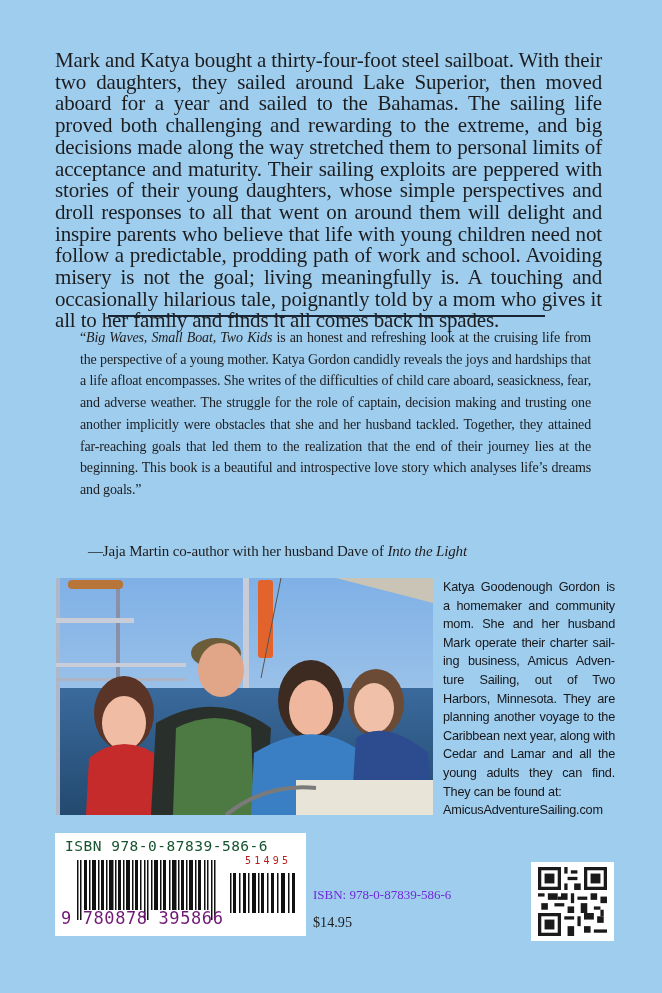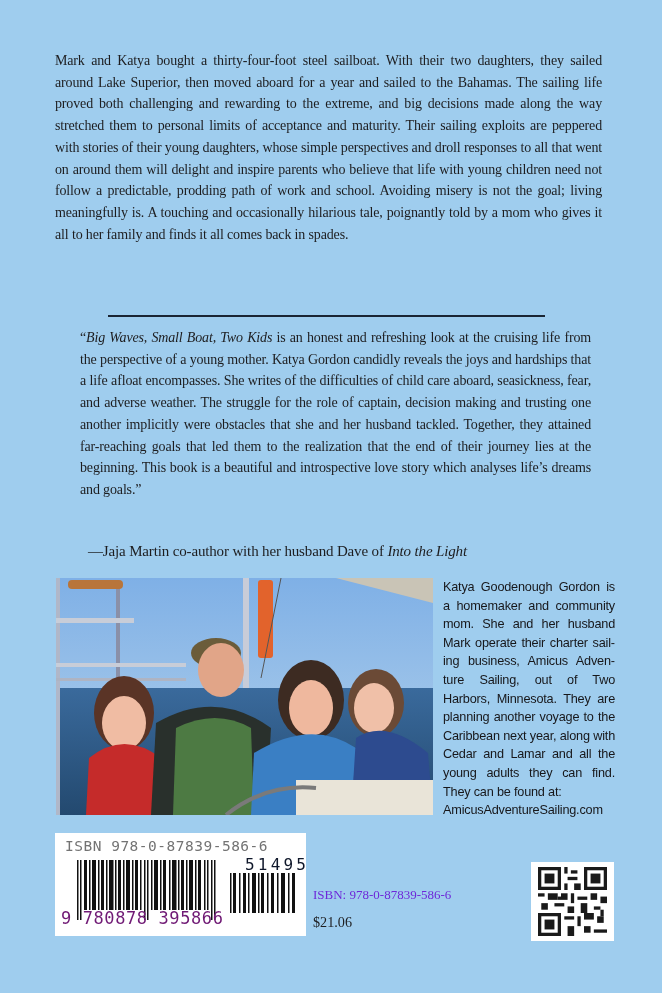--- a/index.html
+++ b/index.html
@@ -5,21 +5,21 @@
   html, body { margin: 0; padding: 0; }
   body {
     width: 662px; height: 993px; overflow: hidden;
     background: #9fcdee;
     position: relative;
     font-family: "Liberation Serif", "DejaVu Serif", serif;
     color: #1d1d1f;
   }
   .blurb {
     position: absolute; left: 55px; top: 50px; width: 547px;
-    font-size: 14px; line-height: 21.7px;
+    font-size: 21px; line-height: 21.7px;
     text-align: justify; text-align-last: left;
     hyphens: manual;
     letter-spacing: -0.15px;
   }
   .rule {
     position: absolute; left: 108px; top: 315px; width: 437px; height: 2px;
     background: #1a2533;
   }
   .quote {
     position: absolute; left: 80px; top: 327px; width: 511px;
@@ -47,27 +47,27 @@
     letter-spacing: -0.2px;
   }
   .bio .url { display: block; text-align: right; }
   .barcode-box {
     position: absolute; left: 55px; top: 833px; width: 251px; height: 103px;
     background: #ffffff;
   }
   .isbn-top {
     position: absolute; left: 10px; top: 5px;
     font-family: "DejaVu Sans Mono", "Liberation Mono", monospace;
-    font-size: 14.5px; letter-spacing: 0.5px; color: #737373;
+    font-size: 14.5px; letter-spacing: 0.5px; color: #14532d;
     white-space: nowrap;
   }
   .price-code {
     position: absolute; left: 190px; top: 22px;
     font-family: "DejaVu Sans Mono", "Liberation Mono", monospace;
-    font-size: 16px; letter-spacing: 3.2px; color: #0f172a;
+    font-size: 10px; letter-spacing: 3.2px; color: #b91c1c;
   }
   .bars-main { position: absolute; left: 22px; top: 27px; }
   .bars-addon { position: absolute; left: 175px; top: 40px; }
   .ean-digits {
     position: absolute; left: 6px; top: 75px;
     font-family: "DejaVu Sans Mono", "Liberation Mono", monospace;
     font-size: 17px; color: #701a75; white-space: pre; letter-spacing: 0.6px;
   }
   .isbn-text {
     position: absolute; left: 313px; top: 887px;
@@ -205,21 +205,21 @@
       <rect x="47" y="0" width="1.5" height="40"></rect>
         <rect x="51" y="0" width="4" height="40"></rect>
       <rect x="58" y="0" width="1.5" height="40"></rect>
         <rect x="62" y="0" width="3" height="40"></rect>
     </g>
   </svg>
   <div class="ean-digits">9 780878 395866</div>
 </div>
 
 <div class="isbn-text">ISBN: 978-0-87839-586-6</div>
-<div class="price">$21.06</div>
+<div class="price">$14.95</div>
 
 <div class="qr">
   <svg width="71" height="69" viewBox="0 0 21 21">
     <g fill="#1a1a1a">
       <rect x="0" y="0" width="7" height="7"></rect>
         <rect x="1" y="1" width="5" height="5" fill="#fff"></rect>
         <rect x="2" y="2" width="3" height="3"></rect>
       <rect x="14" y="0" width="7" height="7"></rect>
         <rect x="15" y="1" width="5" height="5" fill="#fff"></rect>
         <rect x="16" y="2" width="3" height="3"></rect>

